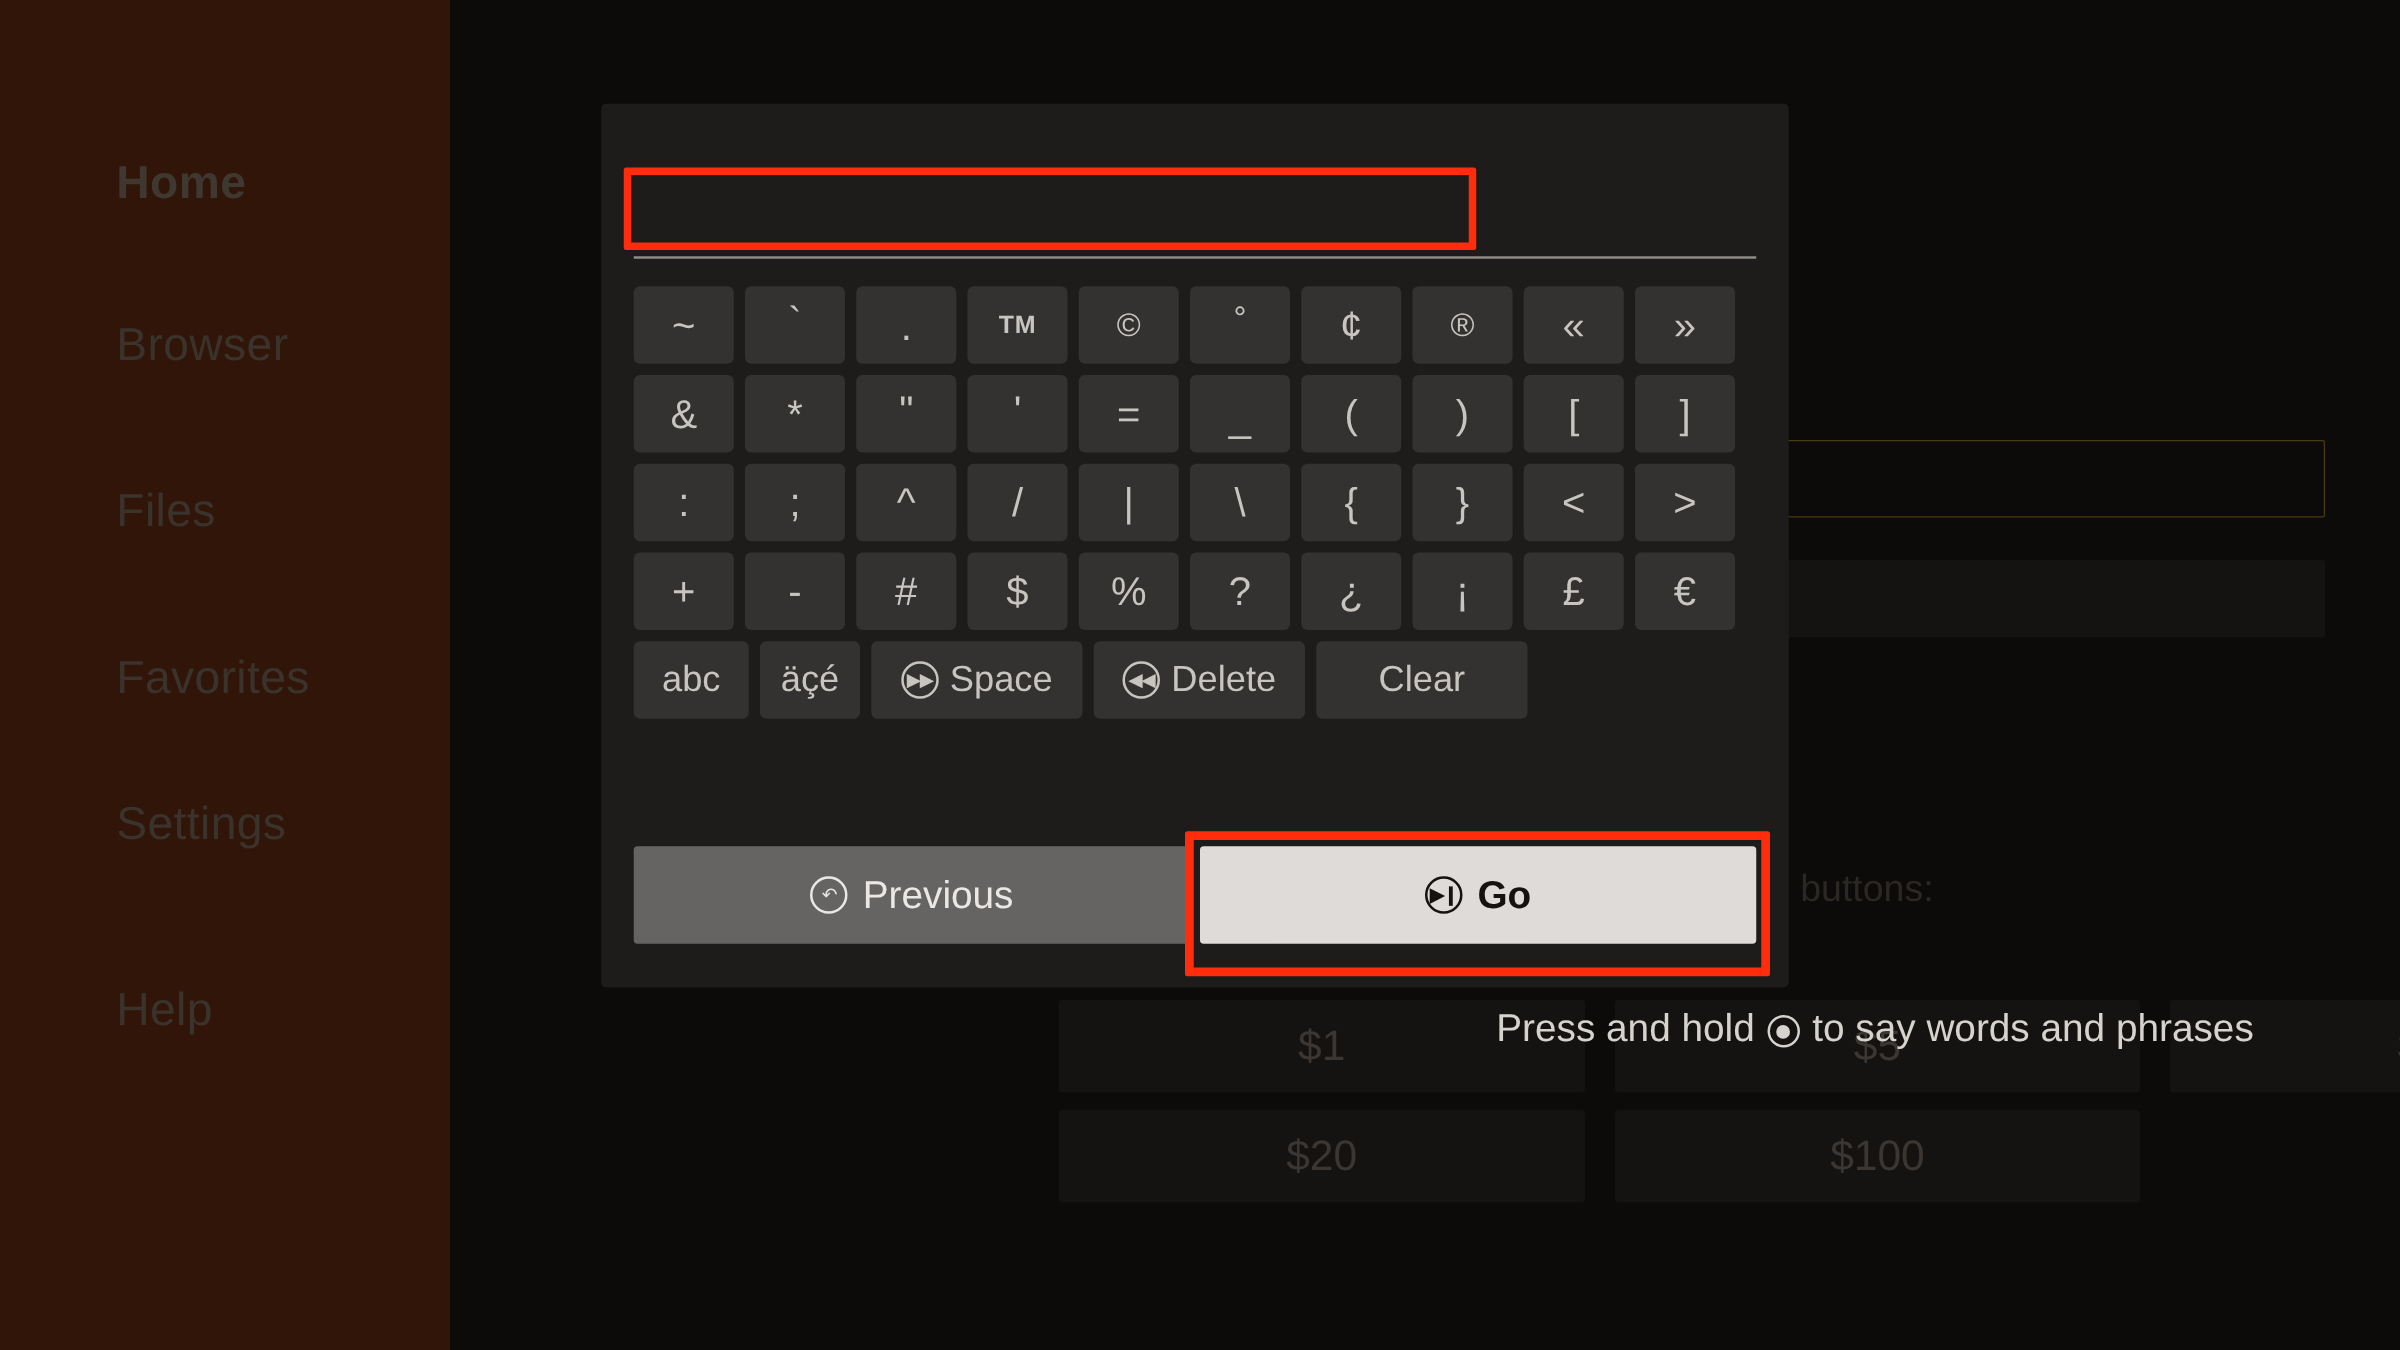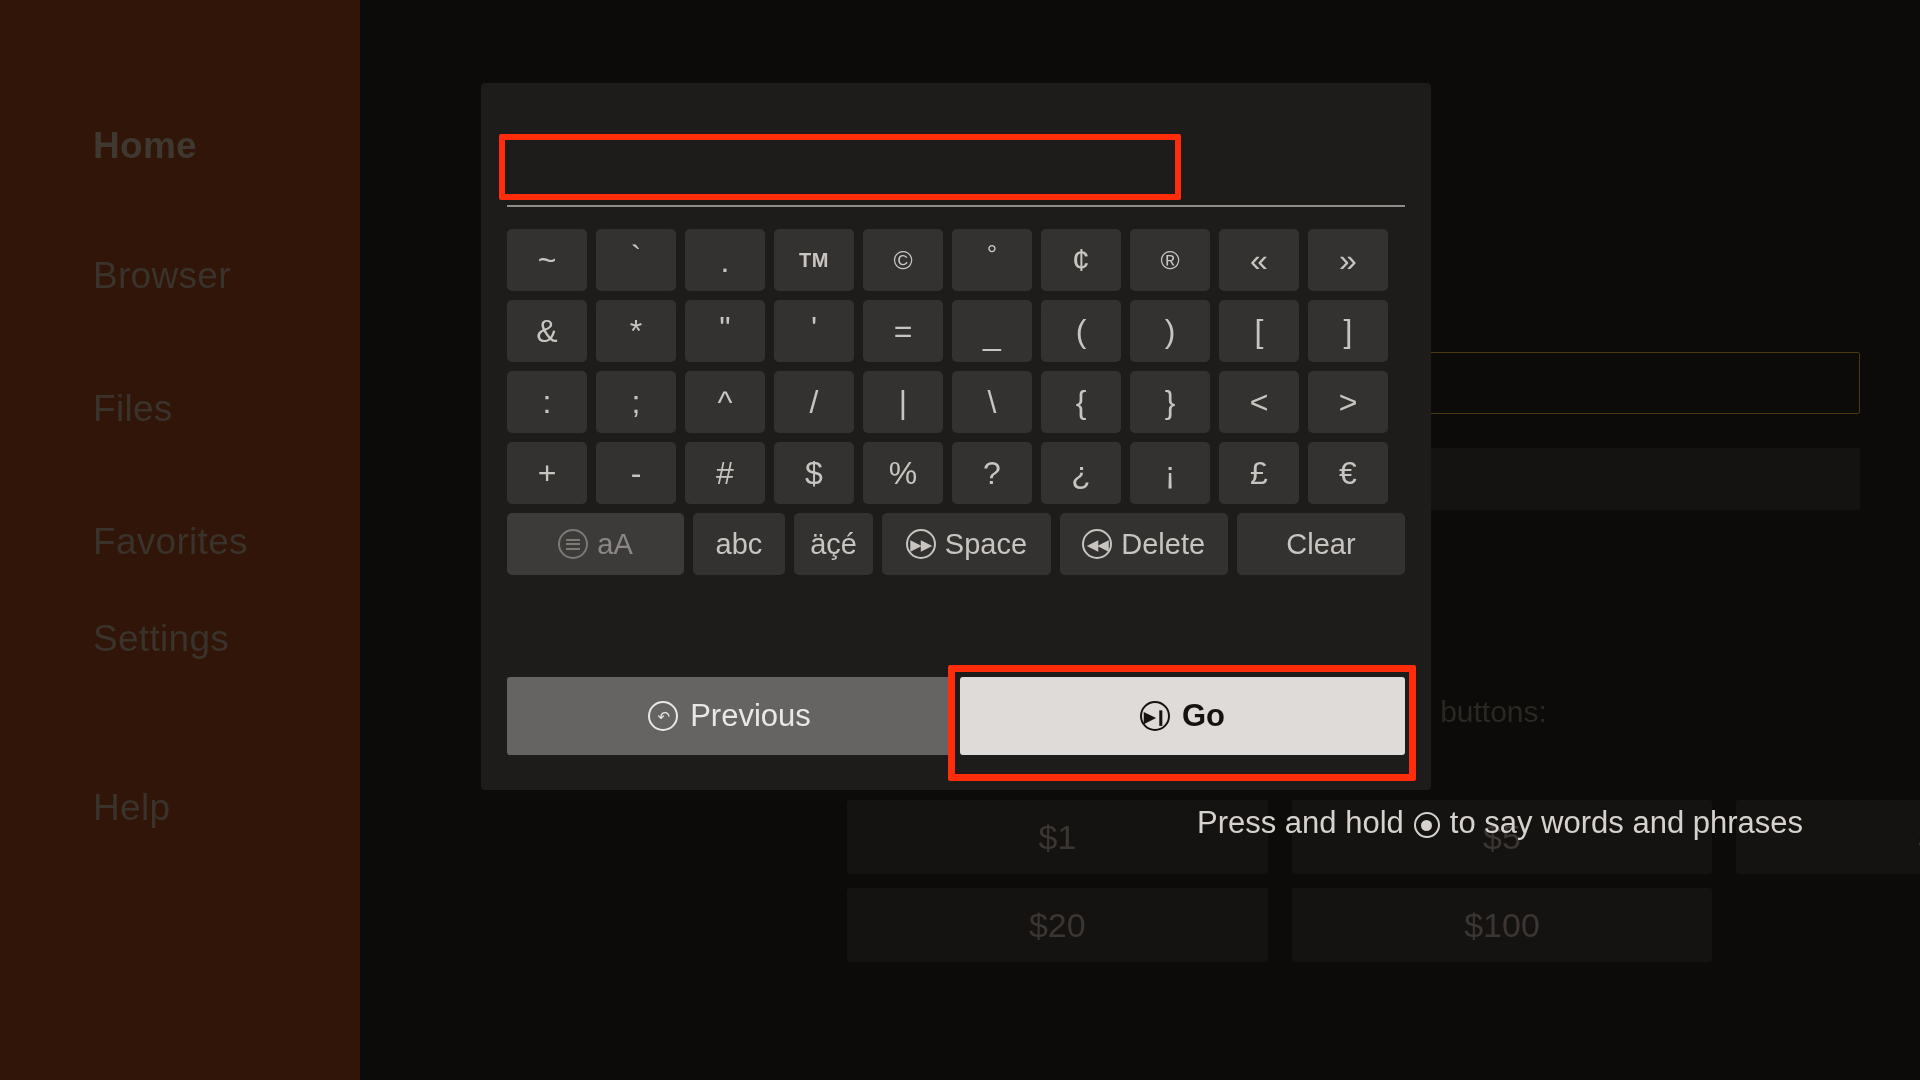--- a/index.html
+++ b/index.html
@@ -221,21 +221,21 @@
 
 <div id="root">
 
   <div class="bg-layer">
 
     <div class="sidebar">
       <div class="sidebar-item active" style="top:125px"><span>Home</span></div>
       <div class="sidebar-item" style="top:255px"><span>Browser</span></div>
       <div class="sidebar-item" style="top:388px"><span>Files</span></div>
       <div class="sidebar-item" style="top:521px"><span>Favorites</span></div>
-      <div class="sidebar-item" style="top:618px"><span>Settings</span></div>
+      <div class="sidebar-item" style="top:638px"><span>Settings</span></div>
       <div class="sidebar-item" style="top:787px"><span>Help</span></div>
     </div>
 
     <div class="content">
 
       <div class="donate-note">
         <div>ase donation buttons:</div>
         <div>)</div>
       </div>
 
@@ -314,30 +314,20 @@
         <div class="key">%</div>
         <div class="key">?</div>
         <div class="key">¿</div>
         <div class="key">¡</div>
         <div class="key">£</div>
         <div class="key">€</div>
       </div>
 
       <div class="fn-row">
 
-        <div class="fn-key case">
-          <span class="circ hamb">
-            <span class="hamb-lines">
-                <i></i>
-                <i></i>
-                <i></i>
-              </span>
-          </span>
-          <span>aA</span>
-        </div>
 
         <div class="fn-key abc">abc</div>
         <div class="fn-key acc">äçé</div>
 
         <div class="fn-key space">
           <span class="circ">
               <span class="glyph-sm">▶▶</span>
             </span>
           <span>Space</span>
         </div>

